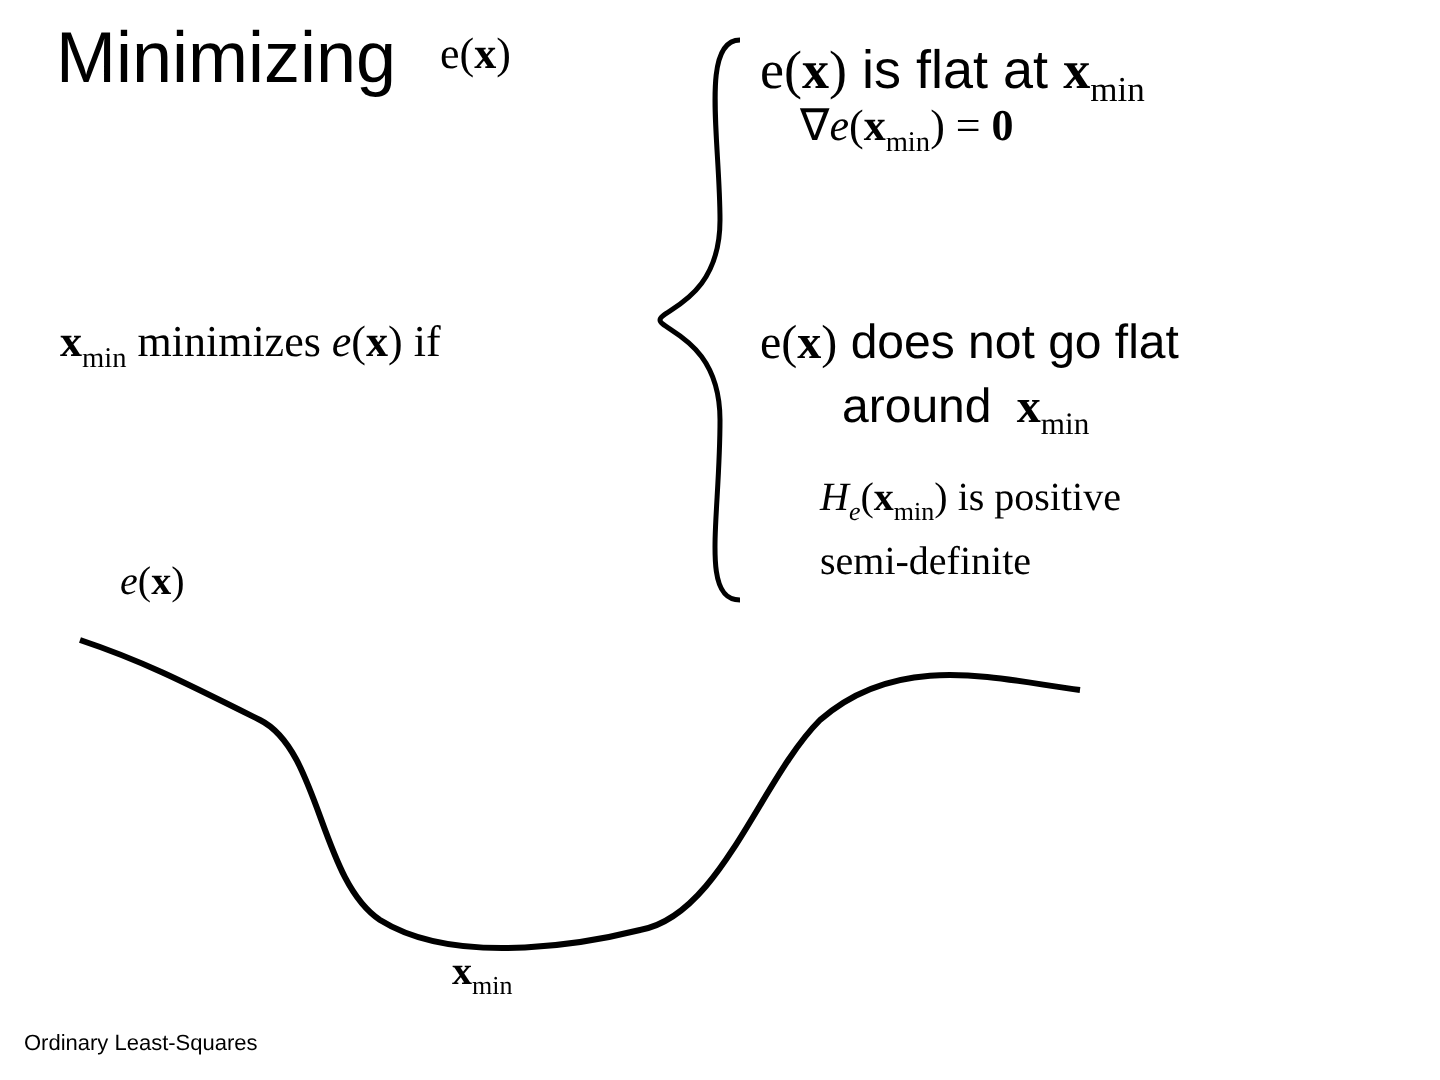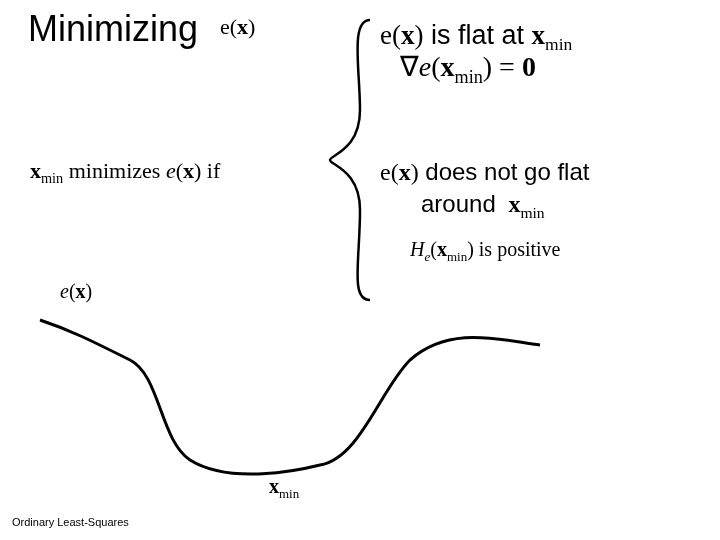--- a/index.html
+++ b/index.html
@@ -40,21 +40,21 @@
   .flat-line {
     position: absolute;
     top: 20px;
     left: 380px;
     font-size: 27px;
   }
   .grad {
     position: absolute;
     top: 50px;
     left: 400px;
-    font-size: 28px;
+    font-size: 22px;
   }
   .minimizes-line {
     position: absolute;
     top: 158px;
     left: 30px;
     font-size: 22px;
   }
   .down-line {
     position: absolute;
     top: 158px;
@@ -83,21 +83,20 @@
     position: absolute;
     top: 280px;
     left: 60px;
     font-size: 20px;
   }
   .xmin-curve {
     position: absolute;
     top: 475px;
     left: 226px;
     font-size: 20px;
-    margin-left: 43px;
   }
   .footer {
     position: absolute;
     bottom: 12px;
     left: 12px;
     font-size: 11px;
   }
   .sub { font-size: 0.65em; vertical-align: sub; }
   svg.brace, svg.curve {
     position: absolute;
@@ -144,20 +143,21 @@
     <span style="font-family:Verdana,Arial,sans-serif;">does not go flat</span>
   </div>
   <div class="around-line">
     <span style="font-family:Verdana,Arial,sans-serif;margin-left:21px;">around</span>
     <span class="math" style="margin-left:6px;"><span class="bold">x</span><span class="sub mathn">min</span></span>
   </div>
 
   <div class="hessian-line math">
     <span>H</span><span class="sub">e</span><span class="mathn">(</span><span class="bold">x</span><span class="sub mathn">min</span><span class="mathn">) </span><span class="mathn" style="font-family:'Times New Roman',serif;">is positive</span>
   </div>
+  <div class="semidef-line math mathn" style="font-family:'Times New Roman',serif;">semi-definite</div>
 
   <svg class="curve" style="left:30px; top:290px;" width="520" height="200" viewBox="0 0 520 200">
     <path d="M 10 30
              C 40 40, 60 50, 100 70
              C 130 85, 130 150, 160 170
              C 200 195, 270 180, 290 175
              C 330 168, 350 100, 380 70
              C 420 35, 470 50, 510 55" stroke="#000" stroke-width="3" fill="none"></path>
   </svg>
 

